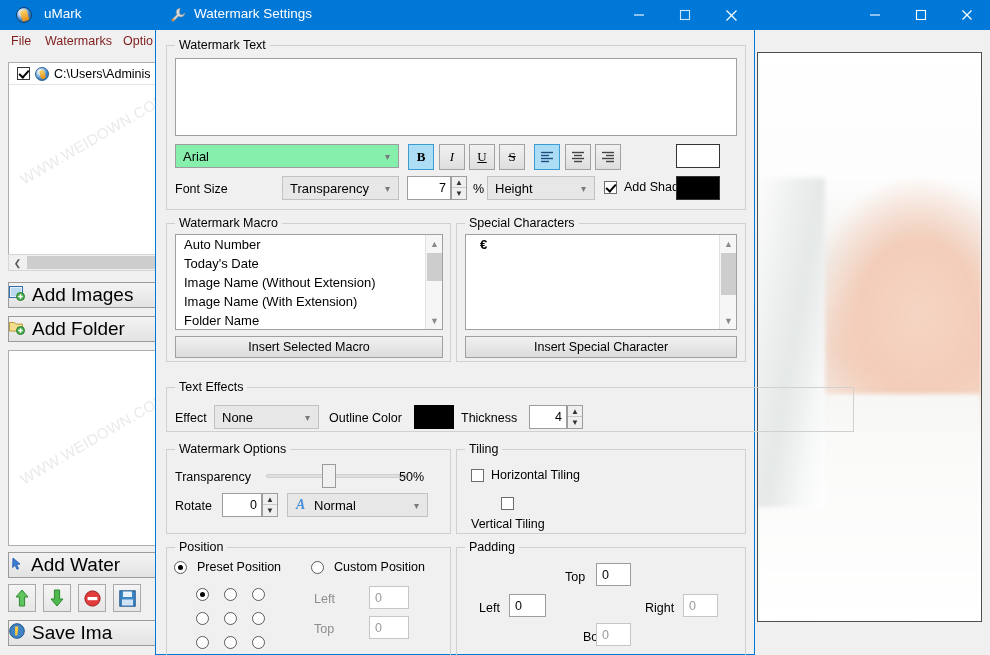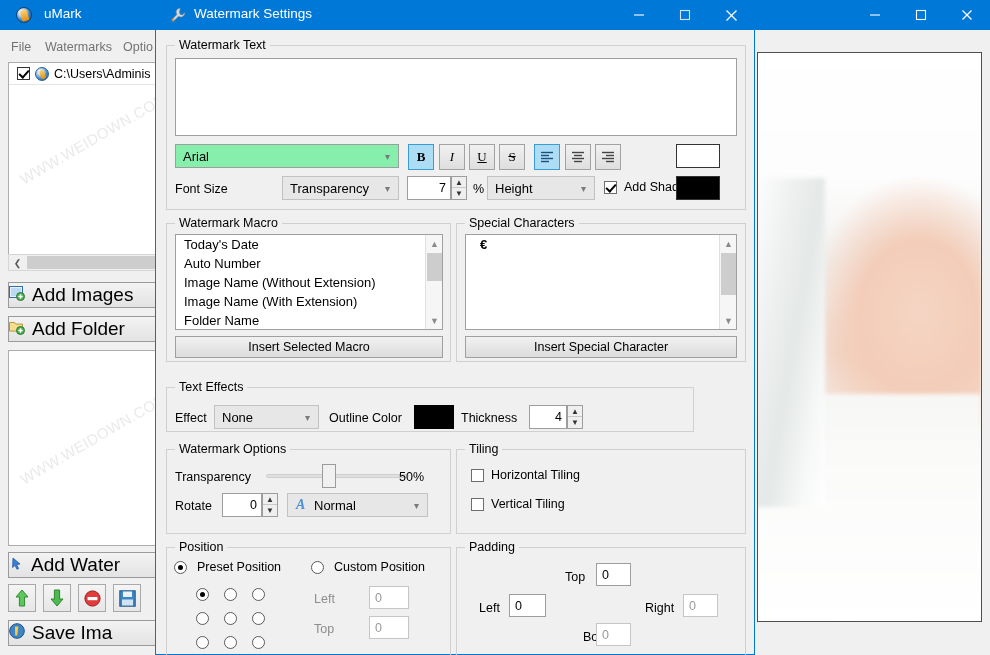--- a/index.html
+++ b/index.html
@@ -36,21 +36,21 @@
     display:flex; align-items:center; justify-content:center;
     color:#fff; font-size:13px; line-height:1;
   }
   .winbtn svg { display:block; }
 
   .menubar {
     position:absolute; top:30px; left:0; width:990px; height:22px;
     background:#f0f0f0; border-bottom:1px solid #f0f0f0;
   }
   .menu-item {
-    position:absolute; top:9px; font-size:12.5px; color:#737373;
+    position:absolute; top:3px; font-size:12.5px; color:#7f1d1d;
     padding:1px 3px;
   }
 
   .file-list-panel {
     position:absolute; left:8px; top:62px; width:200px; height:196px;
     background:#fff; border:1px solid #adadad;
   }
   .file-row {
     position:absolute; left:0; top:0; width:198px; height:22px;
     border-bottom:1px solid #e4e4e4; background:#fff;
@@ -498,22 +498,22 @@
       <span>Add Shadow</span>
     </div>
 
     <div class="swatch" style="left:520px; top:146px; width:44px; height:24px; background:#000;"></div>
 
     <fieldset class="grp" style="left:10px; top:186px; width:285px; height:146px;">
       <legend>Watermark Macro</legend>
     </fieldset>
 
     <div class="listbox" style="left:19px; top:204px; width:268px; height:96px;">
+      <div class="lb-item">Auto Number</div>
       <div class="lb-item">Today's Date</div>
-      <div class="lb-item">Auto Number</div>
       <div class="lb-item">Image Name (Without Extension)</div>
       <div class="lb-item">Image Name (With Extension)</div>
       <div class="lb-item">Folder Name</div>
       <div class="vscroll">
         <div class="vs-arrow" style="top:0;">▲</div>
         <div class="vs-thumb" style="top:18px; height:28px;"></div>
         <div class="vs-arrow" style="bottom:0;">▼</div>
       </div>
     </div>
 
@@ -531,21 +531,21 @@
         <div class="vs-arrow" style="top:0;">▲</div>
         <div class="vs-thumb" style="top:18px; height:42px;"></div>
         <div class="vs-arrow" style="bottom:0;">▼</div>
       </div>
     </div>
 
     <div class="wide-btn" style="left:309px; top:306px; width:272px; height:22px;">
       <span>Insert Special Character</span>
     </div>
 
-    <fieldset class="grp" style="left:10px; top:350px; width:528px; height:52px;">
+    <fieldset class="grp" style="left:10px; top:350px; width:688px; height:52px;">
       <legend>Text Effects</legend>
     </fieldset>
 
     <div class="lbl" style="left:19px; top:381px;">Effect</div>
     <div class="combo" style="left:58px; top:375px; width:105px; height:24px;">
       <span>None</span>
       <span class="arrow">▾</span>
     </div>
 
     <div class="lbl" style="left:173px; top:381px;">Outline Color</div>
@@ -581,21 +581,21 @@
     </div>
 
     <fieldset class="grp" style="left:300px; top:412px; width:290px; height:92px;">
       <legend>Tiling</legend>
     </fieldset>
 
     <div class="check-row" style="left:315px; top:438px;">
       <span class="cbx-sm"></span>
       <span>Horizontal Tiling</span>
     </div>
-    <div class="check-row" style="left:315px; top:467px;">
+    <div class="check-row" style="left:315px; top:467px;flex-direction:column;">
       <span class="cbx-sm"></span>
       <span>Vertical Tiling</span>
     </div>
 
     <fieldset class="grp" style="left:10px; top:510px; width:285px; height:140px;">
       <legend>Position</legend>
     </fieldset>
 
     <div class="radio-row" style="left:18px; top:530px;">
       <span class="radio sel"></span>

